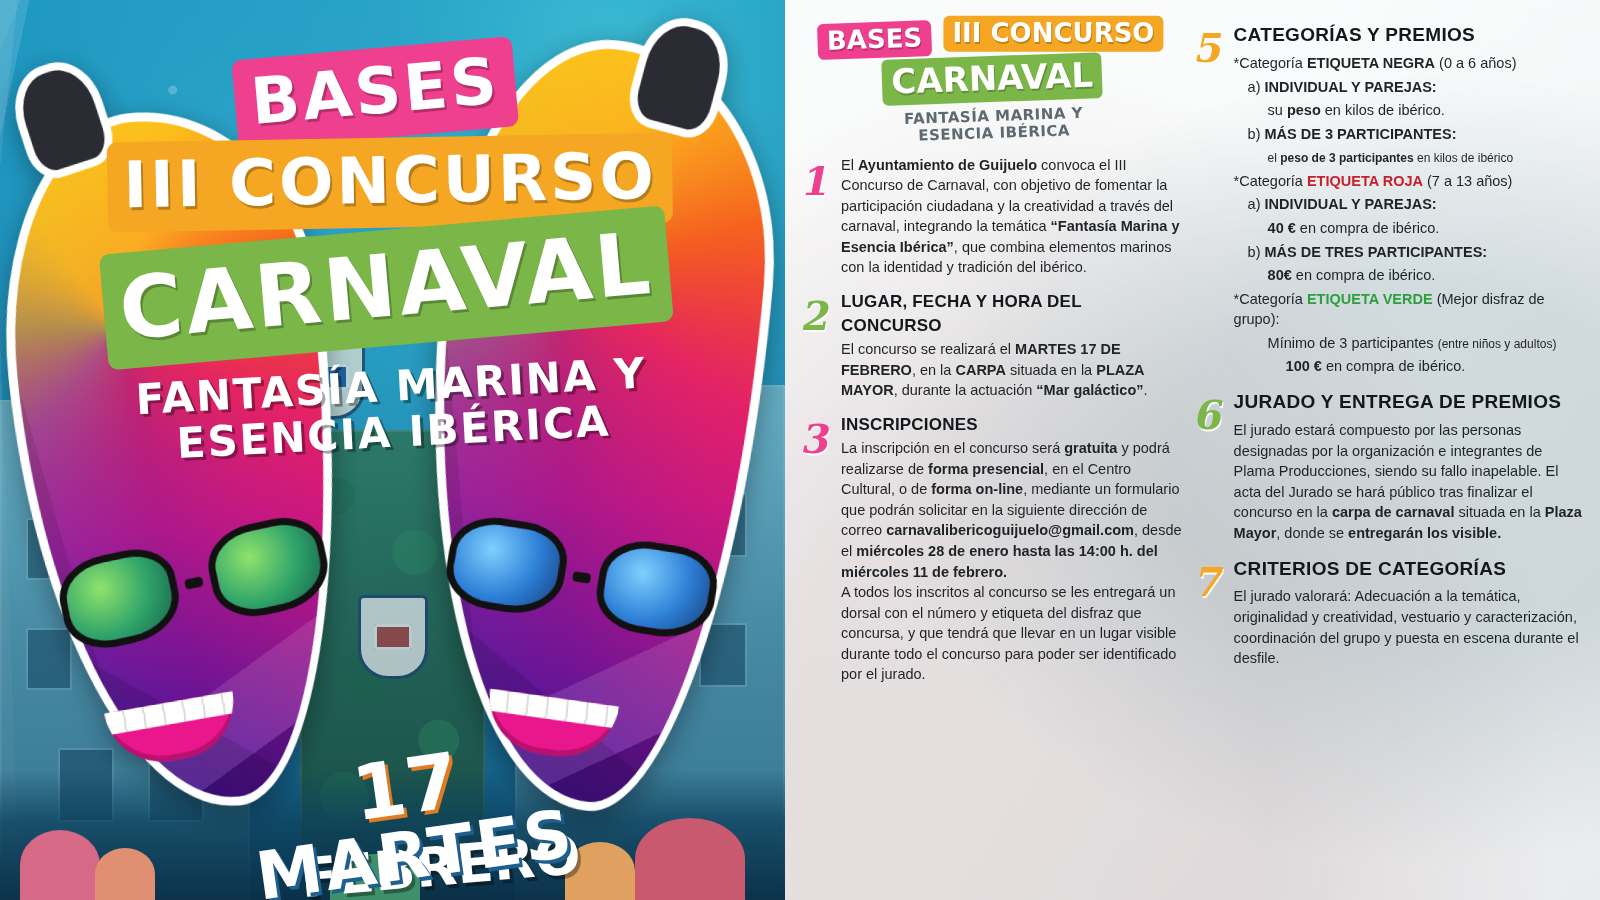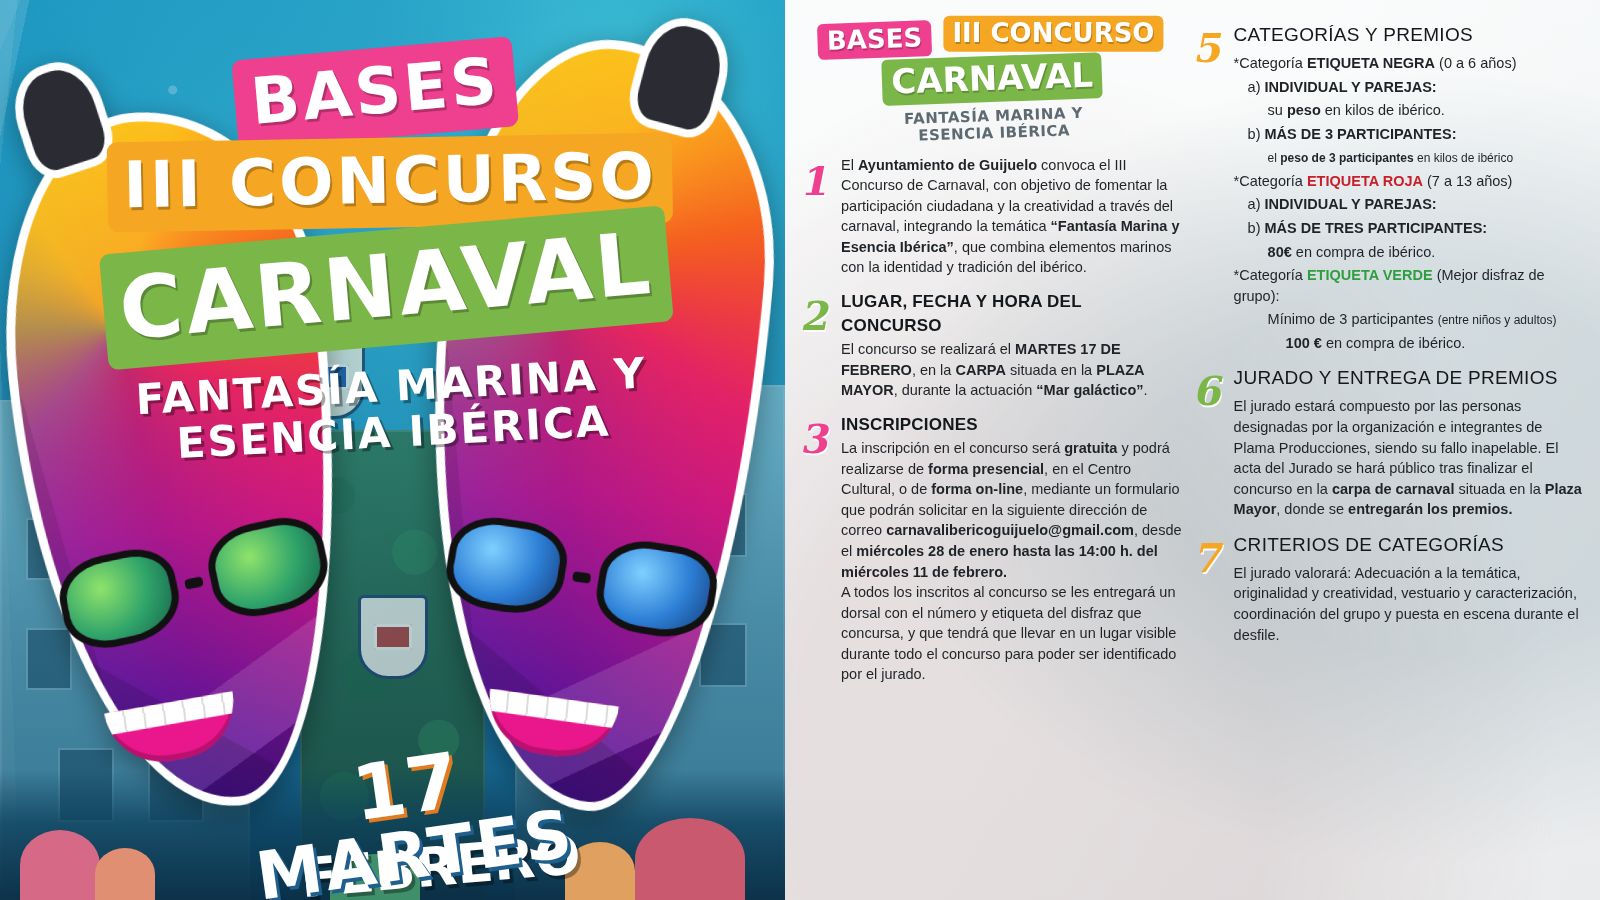--- a/index.html
+++ b/index.html
@@ -335,21 +335,21 @@
     margin-bottom: 1px;
   }
   b { font-weight: bold; }
   .sm { font-size: 12px; }
   .red   { color: #c8202a; font-weight: bold; margin-top: 20px; }
   .green { color: #2f9e3f; font-weight: bold; }
   .indent1 { padding-left: 14px; }
   .indent2 { padding-left: 34px; }
   .indent3 { padding-left: 52px; }
   .cat-head {
-    font-weight: normal;
+    font-weight: bold;
     font-size: 19px;
     letter-spacing: .3px;
     color: #14181c;
     margin-bottom: 4px;
   }
   .line { margin-top: 3px; }
 </style>
 </head>
 <body>
 
@@ -498,34 +498,35 @@
           <div class="body-txt">
             <div class="cat-head">CATEGORÍAS Y PREMIOS</div>
             <div>
                 <div class="line indent0">*Categoría <b>ETIQUETA NEGRA</b> (0 a 6 años)</div>
                 <div class="line indent1">a) <b>INDIVIDUAL Y PAREJAS:</b></div>
                 <div class="line indent2">su <b>peso</b> en kilos de ibérico.</div>
                 <div class="line indent1">b) <b>MÁS DE 3 PARTICIPANTES:</b></div>
                 <div class="line indent2"><span class="sm">el <b>peso de 3 participantes</b> en kilos de ibérico</span></div>
                 <div class="line indent0">*Categoría <span class="red">ETIQUETA ROJA</span> (7 a 13 años)</div>
                 <div class="line indent1">a) <b>INDIVIDUAL Y PAREJAS:</b></div>
+                <div class="line indent2"><b>40 €</b> en compra de ibérico.</div>
                 <div class="line indent1">b) <b>MÁS DE TRES PARTICIPANTES:</b></div>
                 <div class="line indent2"><b>80€</b> en compra de ibérico.</div>
                 <div class="line indent0">*Categoría <span class="green">ETIQUETA VERDE</span> (Mejor disfraz de grupo):</div>
                 <div class="line indent2">Mínimo de 3 participantes <span class="sm">(entre niños y adultos)</span></div>
                 <div class="line indent3"><b>100 €</b> en compra de ibérico.</div>
               </div>
           </div>
         </div>
 
         <div class="item">
           <div class="num n6">6</div>
           <div class="body-txt">
             <div class="cat-head">JURADO Y ENTREGA DE PREMIOS</div>
-            <div>El jurado  estará compuesto por las personas designadas por la organización e integrantes de Plama Producciones, siendo su fallo inapelable. El acta del Jurado se hará público tras finalizar el concurso en la <b>carpa de carnaval</b> situada en la <b>Plaza Mayor</b>, donde se <b>entregarán los premios.</b></div>
+            <div>El jurado  estará compuesto por las personas designadas por la organización e integrantes de Plama Producciones, siendo su fallo inapelable. El acta del Jurado se hará público tras finalizar el concurso en la <b>carpa de carnaval</b> situada en la <b>Plaza Mayor</b>, donde se <b>entregarán los visible.</b></div>
           </div>
         </div>
 
         <div class="item">
           <div class="num n7">7</div>
           <div class="body-txt">
             <div class="cat-head">CRITERIOS DE CATEGORÍAS</div>
             <div>El jurado valorará: Adecuación a la temática, originalidad y creatividad, vestuario y caracterización, coordinación del grupo y puesta en escena durante el desfile.</div>
           </div>
         </div>

